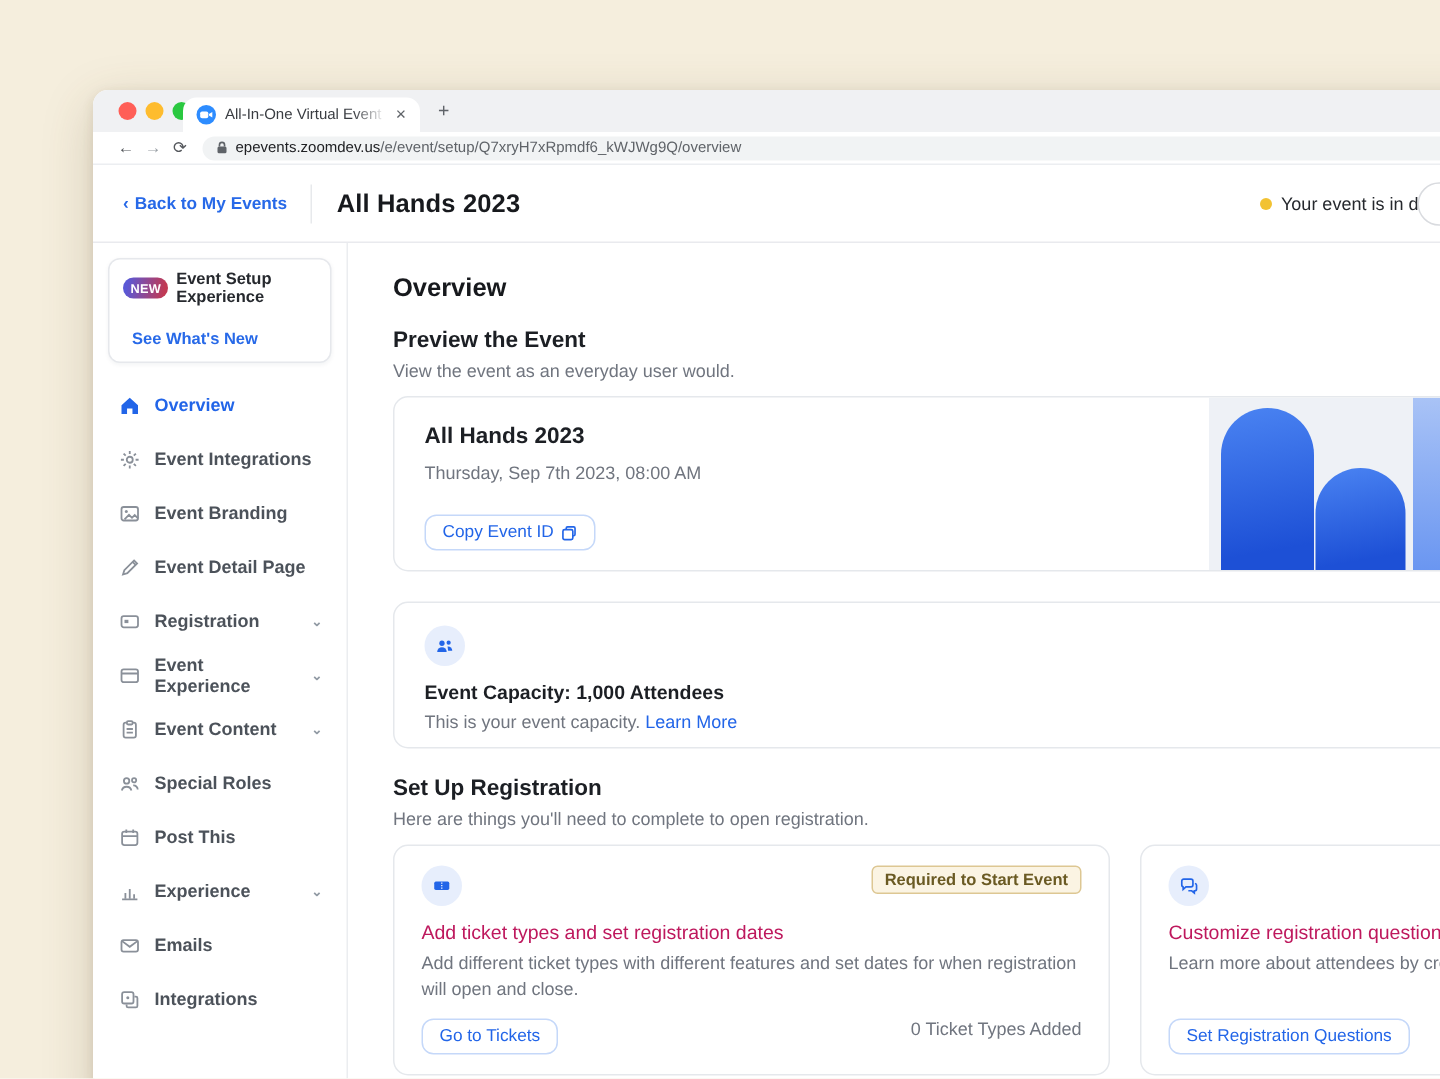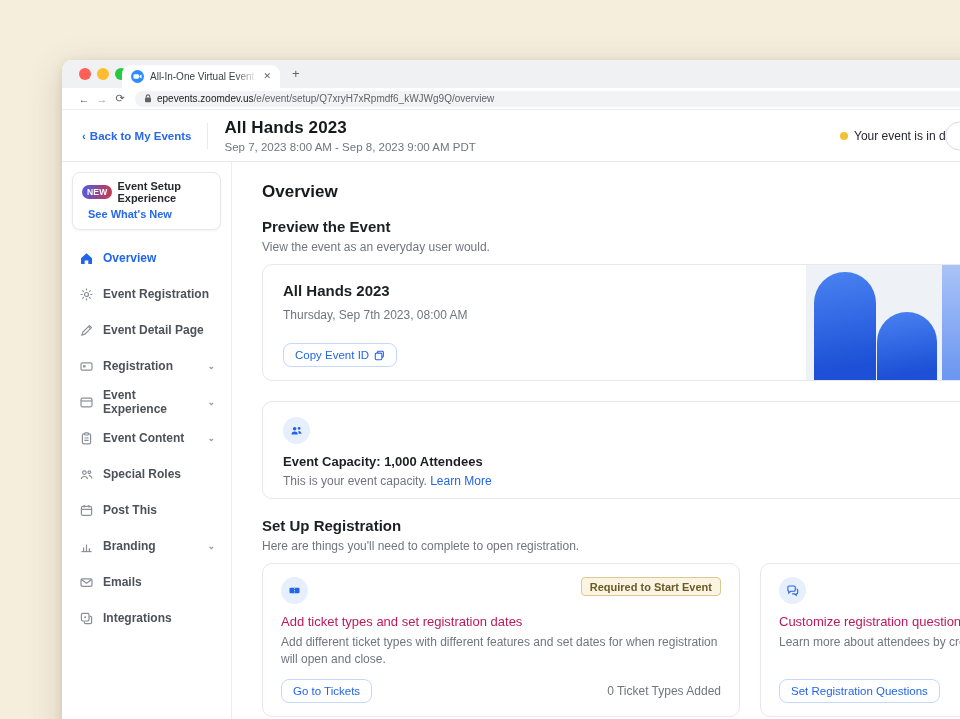--- a/index.html
+++ b/index.html
@@ -51,21 +51,21 @@
 
   
   .appbody { display:flex; height:578px; background:#fff; }
   .sidebar { width:170px; flex:0 0 170px; border-right:1px solid #ebedf0; padding:10px 10px 0; }
   .promo { border:1px solid #e6e8ec; border-radius:8px; padding:7px 9px; background:#fff;
            box-shadow:0 1px 3px rgba(20,30,60,.05); }
   .promo-top { display:flex; align-items:center; gap:5px; }
   .newbadge { font-size:8.5px; font-weight:700; color:#fff; padding:2px 5px; border-radius:8px;
               background:linear-gradient(100deg,#5a58d6 10%,#c13a54 90%); letter-spacing:.2px; }
   .promo-title { font-size:11px; font-weight:700; color:#26292e; }
-  .promo-link { display:inline-block; margin:4px 0 0 6px; font-size:11px; font-weight:700; color:#2769e8; }
+  .promo-link { display:inline-block; margin:16px 0 0 6px; font-size:11px; font-weight:700; color:#2769e8; }
   .nav { margin-top:10px; }
   .navitem { height:36px; display:flex; align-items:center; gap:9px; padding:0 6px;
              font-size:12px; font-weight:700; color:#4c525a; border-radius:8px; cursor:default; }
   .navitem .ic { width:16px; flex:0 0 16px; display:flex; justify-content:center; color:#8a9099; }
   .navitem .chev { margin-left:auto; color:#9099a3; font-size:9px; }
   .navitem.active { color:#2265e8; }
   .navitem.active .ic { color:#2265e8; }
 
   .main { flex:1; min-width:1228px; padding:20px 0 0 30px; }
   .h1 { font-size:17px; font-weight:700; color:#17191d; margin-bottom:16px; }
@@ -97,21 +97,21 @@
   .cap-sub { font-size:12px; color:#70757f; margin-top:5px; }
   .blue-link { color:#2265e8; }
 
   .regrow { display:flex; gap:20px; }
   .regcard { width:478px; height:154px; flex:0 0 478px; position:relative; padding:13px 18px; }
   .reqbadge { position:absolute; top:13px; right:18px; font-size:11px; font-weight:600; color:#6a5a23;
               background:#fbf4e3; border:1px solid #ddc793; border-radius:4px; padding:2.5px 8px; }
   .reg-title { font-size:13px; font-weight:400; color:#be185d; margin-top:10px; }
   .reg-body { font-size:12px; color:#70757f; margin-top:5px; line-height:1.45; max-width:455px; }
   .reg-foot { position:absolute; left:18px; right:18px; bottom:13px; display:flex;
-              justify-content:space-between; align-items:center; }
+              justify-content:space-between; align-items:flex-start; }
   .reg-meta { font-size:12px; color:#70757f; }
 </style>
 </head>
 <body>
 
 <div class="stage">
   <div class="window">
 
     <div class="tabstrip">
       <div class="tl red"></div>
@@ -146,21 +146,20 @@
     </div>
 
     <div class="appheader">
       <a class="back" href="#" style="text-decoration:none;">
         <span>‹</span>
         <span>Back to My Events</span>
       </a>
       <div class="hdiv"></div>
       <div>
         <div class="evtitle">All Hands 2023</div>
-        <div class="evdates">Sep 7, 2023 8:00 AM - Sep 8, 2023 9:00 AM PDT</div>
       </div>
       <div class="draft">
         <span class="dot"></span>
         <span>Your event is in draft</span>
       </div>
       <div class="cutbtn"></div>
     </div>
 
     <div class="appbody">
 
@@ -182,21 +181,31 @@
               </span>
             <span>Overview</span>
           </div>
           <div class="navitem">
             <span class="ic">
                 <svg width="15" height="15" viewBox="0 0 15 15" fill="none" stroke="currentColor" stroke-width="1.2">
                   <circle cx="7.5" cy="7.5" r="2"></circle>
                   <path d="M7.5 1.6v2M7.5 11.4v2M1.6 7.5h2M11.4 7.5h2M3.4 3.4l1.4 1.4M10.2 10.2l1.4 1.4M11.6 3.4l-1.4 1.4M4.8 10.2l-1.4 1.4"></path>
                 </svg>
               </span>
-            <span>Event Registration</span>
+            <span>Event Integrations</span>
+          </div>
+          <div class="navitem">
+            <span class="ic">
+                <svg width="15" height="15" viewBox="0 0 15 15" fill="none" stroke="currentColor" stroke-width="1.2">
+                  <rect x="2" y="3" width="11" height="9" rx="1.5"></rect>
+                  <circle cx="5.2" cy="6" r="1" fill="currentColor" stroke="none"></circle>
+                  <path d="M4 11.2 L7 8.2 L9 10.2 L10.8 8.4 L13 10.6"></path>
+                </svg>
+              </span>
+            <span>Event Branding</span>
           </div>
           <div class="navitem">
             <span class="ic">
                 <svg width="15" height="15" viewBox="0 0 15 15" fill="none" stroke="currentColor" stroke-width="1.2">
                   <path d="M3 12 l.9-2.9 L10.4 2.6 l2 2 L5.9 11.1 L3 12 Z"></path>
                   <path d="M9.4 3.6 l2 2"></path>
                 </svg>
               </span>
             <span>Event Detail Page</span>
           </div>
@@ -251,21 +260,21 @@
               </span>
             <span>Post This</span>
           </div>
           <div class="navitem">
             <span class="ic">
                 <svg width="15" height="15" viewBox="0 0 15 15" fill="none" stroke="currentColor" stroke-width="1.2">
                   <path d="M2.4 12.6 h10.2"></path>
                   <path d="M4.6 12.2 V8.4 M7.5 12.2 V5.6 M10.4 12.2 V9.2"></path>
                 </svg>
               </span>
-            <span>Branding</span>
+            <span>Experience</span>
             <span class="chev">⌄</span>
           </div>
           <div class="navitem">
             <span class="ic">
                 <svg width="15" height="15" viewBox="0 0 15 15" fill="none" stroke="currentColor" stroke-width="1.2">
                   <rect x="2" y="3.8" width="11" height="7.6" rx="1.4"></rect>
                   <path d="M2.4 4.4 L7.5 8.2 L12.6 4.4"></path>
                 </svg>
               </span>
             <span>Emails</span>

